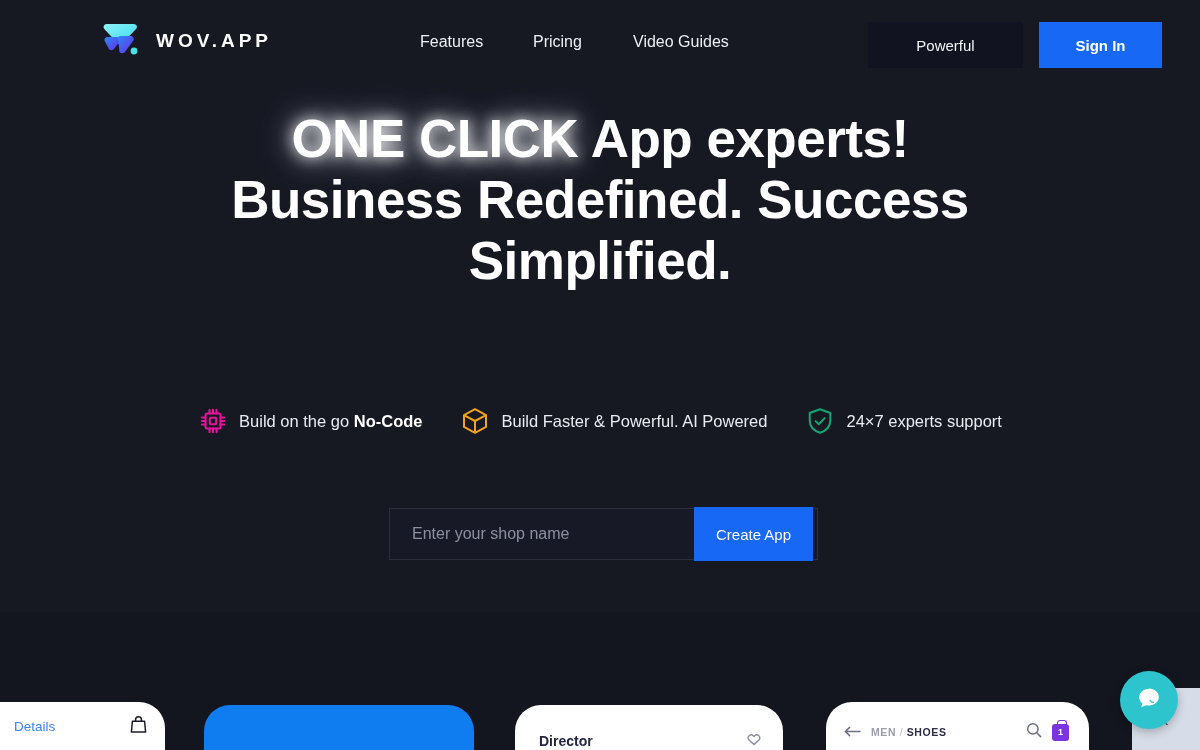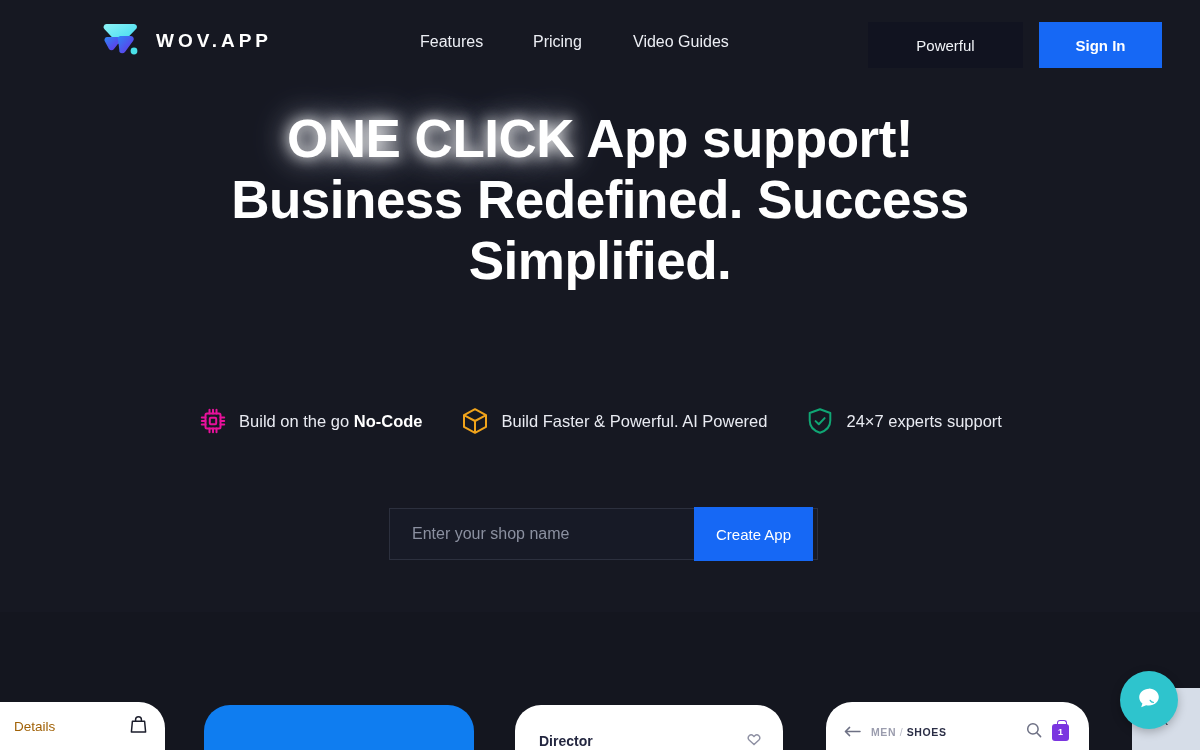--- a/index.html
+++ b/index.html
@@ -87,21 +87,21 @@
     background:#14161f;
   }
   .card { position:absolute; bottom:0; background:#ffffff; }
 
   .card-details {
     left:-12px; width:177px; height:48px;
     border-radius:0 26px 0 0;
     display:flex; align-items:center; justify-content:space-between;
     padding:0 18px 0 26px;
   }
-  .card-details-label { color:#a16207; font-size:13.5px; }
+  .card-details-label { color:#3b82f6; font-size:13.5px; }
 
   .card-blue {
     left:204px; width:270px; height:45px;
     background:#0f7df0; border-radius:26px 26px 0 0;
   }
 
   .card-product {
     left:515px; width:268px; height:45px;
     border-radius:26px 26px 0 0;
     display:flex; align-items:flex-end; justify-content:space-between;
@@ -181,21 +181,21 @@
     </nav>
 
     <div class="auth">
       <button class="btn-register">Powerful</button>
       <button class="btn-signin">Sign In</button>
     </div>
   </div>
 
   <div class="hero">
     <h1 class="headline">
-      <span class="glow">ONE CLICK</span><span> App support!</span><br>
+      <span class="glow">ONE CLICK</span><span> App experts!</span><br>
       <span>Business Redefined. Success</span><br>
       <span>Simplified.</span>
     </h1>
   </div>
 
   <div class="badges">
 
     <div class="badge">
       <span class="badge-icon">
         <svg width="30" height="30" viewBox="0 0 30 30" fill="none" stroke="#e8119b" stroke-width="2">

